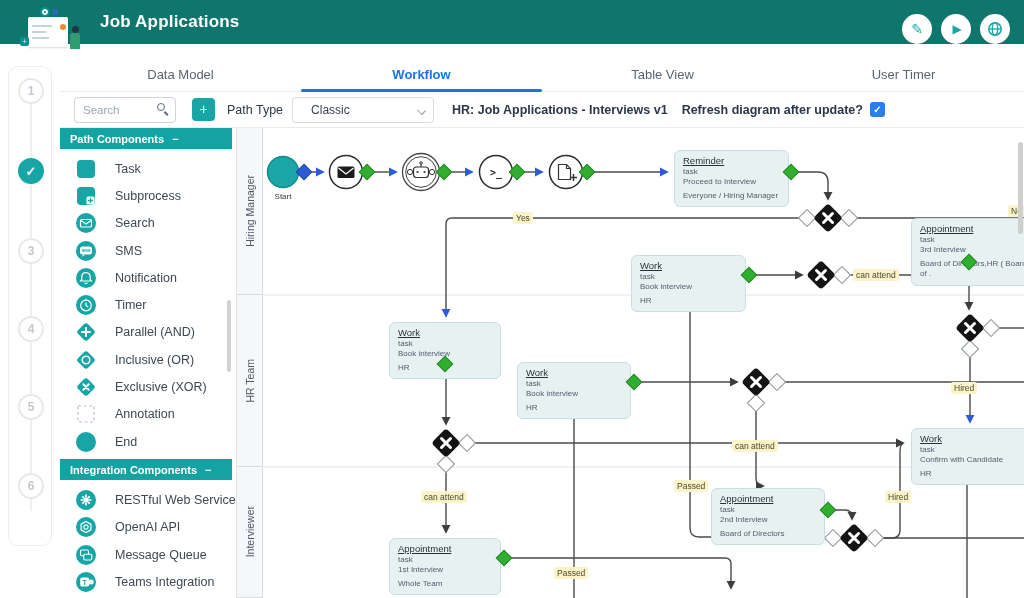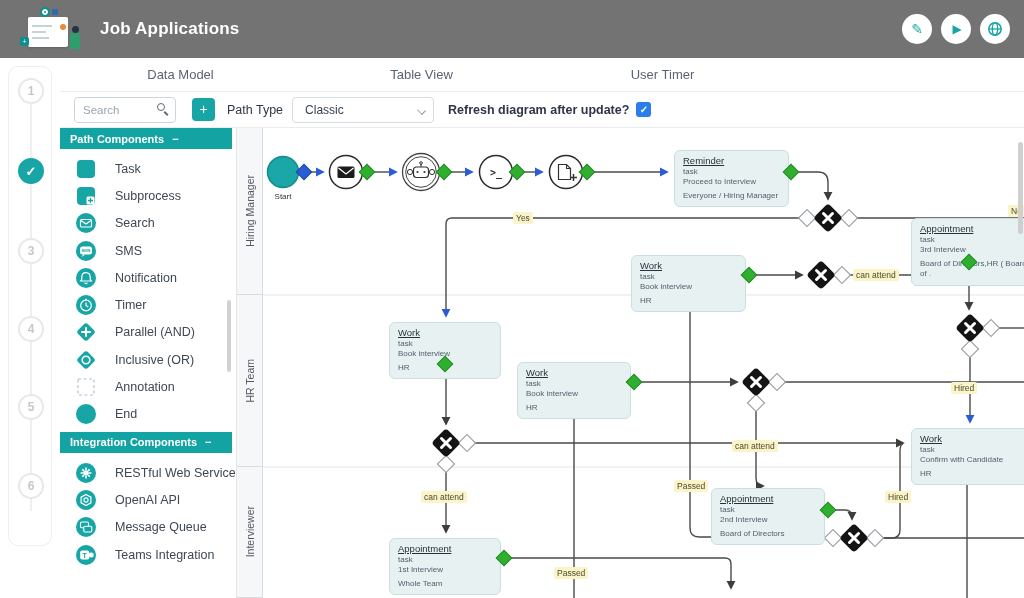--- a/index.html
+++ b/index.html
@@ -1,21 +1,21 @@
 <!DOCTYPE html>
 <html><head>
 <meta charset="utf-8">
 <style>
   * { margin:0; padding:0; box-sizing:border-box; }
   html,body { width:1024px; height:598px; overflow:hidden; background:#fff;
     font-family:"Liberation Sans", sans-serif; }
 
   
-  .app-header { position:absolute; left:0; top:0; width:1024px; height:58px;
-    background:#737373; display:flex; align-items:center; }
+  .app-header { position:absolute; left:0; top:0; width:1024px; height:44px;
+    background:#0f766e; display:flex; align-items:center; }
   .logo { position:absolute; left:18px; top:7px; width:70px; height:46px; }
   .logo .board { position:absolute; left:10px; top:10px; width:40px; height:30px;
     background:#fff; border-radius:2px; box-shadow:0 1px 2px rgba(0,0,0,.15); }
   .logo .board-top { position:absolute; left:10px; top:10px; width:40px; height:4px;
     background:#ED8936; border-radius:2px 2px 0 0; }
   .logo .bline { position:absolute; height:2px; background:#c3d4d4; }
   .logo .dot { position:absolute; left:42px; top:17px; width:6px; height:6px;
     background:#ED8936; border-radius:50%; }
   .logo .gear { position:absolute; left:22px; top:0px; width:10px; height:10px;
     background:#0e8f8f; border-radius:50%; border:2px solid #0e8f8f; box-shadow:inset 0 0 0 2px #fff; }
@@ -60,21 +60,21 @@
   .search-input::placeholder { color:#9aa5b1; }
   .search-ic { position:absolute; right:6px; top:6px; width:13px; height:13px; }
   .search-ic .lens { position:absolute; left:0; top:0; width:8px; height:8px;
     border:1.5px solid #5f6b76; border-radius:50%; }
   .search-ic .tail { position:absolute; left:8px; top:8px; width:5px; height:1.5px;
     background:#5f6b76; transform:rotate(45deg); transform-origin:0 0; }
   .add-btn { margin-left:16px; width:23px; height:23px; background:#17A5A5; color:#fff;
     border:none; border-radius:4px; font-size:14px; line-height:21px; cursor:pointer; }
   .pt-label { margin-left:12px; font-size:12.5px; color:#2d3748; }
   .pt-select { margin-left:9px; width:142px; height:26px; border:1px solid #d6dde3; border-radius:4px;
-    display:flex; align-items:center; font-size:12px; color:#374151; padding:0 12px; position:relative; cursor:pointer; }
+    display:flex; align-items:center; font-size:12px; color:#374151; padding:0 18px; position:relative; cursor:pointer; }
   .pt-select .chev { position:absolute; right:8px; top:9px; width:7px; height:7px;
     border-right:1.5px solid #8b95a1; border-bottom:1.5px solid #8b95a1; transform:rotate(45deg) scale(1,.8); }
   .diag-title { margin-left:18px; font-size:12.5px; font-weight:600; color:#2d3748; }
   .refresh-label { margin-left:14px; font-size:12.5px; font-weight:600; color:#2d3748; }
   .checkbox { margin-left:7px; width:15px; height:15px; border-radius:3px; background:#2B7DE9;
     display:inline-flex; align-items:center; justify-content:center; cursor:pointer; }
   .checkbox.checked::after { content:"✓"; color:#fff; font-size:10px; font-weight:bold; }
 
   
   .palette { position:absolute; left:60px; top:128px; width:172px; height:470px; background:#fff; }
@@ -146,38 +146,40 @@
   <div class="step" style="top:11px">1</div>
   <div class="step done" style="top:91px">✓</div>
   <div class="step" style="top:171px">3</div>
   <div class="step" style="top:249px">4</div>
   <div class="step" style="top:327px">5</div>
   <div class="step" style="top:406px">6</div>
 </div>
 
 <div class="tabs">
   <div class="tab">Data Model</div>
+  <div class="tab active">Workflow</div>
   <div class="tab">Table View</div>
   <div class="tab">User Timer</div>
 </div>
 
 <div class="toolbar">
   <div class="search-wrap">
     <input class="search-input" placeholder="Search" style="">
     <div class="search-ic">
       <div class="lens"></div>
         <div class="tail"></div>
     </div>
   </div>
   <button class="add-btn">+</button>
   <span class="pt-label">Path Type</span>
   <div class="pt-select">
     <span>Classic</span>
     <span class="chev"></span>
   </div>
+  <span class="diag-title">HR: Job Applications - Interviews v1</span>
   <span class="refresh-label">Refresh diagram after update?</span>
   <span class="checkbox checked"></span>
 </div>
 
 <div class="palette">
   <div class="p-head">
     <span>Path Components</span>
     <span class="p-min">−</span>
   </div>
 
@@ -251,20 +253,29 @@
     <span class="p-lbl">Parallel (AND)</span>
   </div>
   <div class="p-item">
     <span class="p-ic">
         <svg viewBox="0 0 22 22" width="22" height="22">
           <rect x="4" y="4" width="14" height="14" rx="3" fill="#17A5A5" transform="rotate(45 11 11)"></rect>
           <circle cx="11" cy="11" r="3.8" fill="none" stroke="#fff" stroke-width="1.6"></circle>
         </svg>
       </span>
     <span class="p-lbl">Inclusive (OR)</span>
+  </div>
+  <div class="p-item">
+    <span class="p-ic">
+        <svg viewBox="0 0 22 22" width="22" height="22">
+          <rect x="4" y="4" width="14" height="14" rx="3" fill="#17A5A5" transform="rotate(45 11 11)"></rect>
+          <path d="M8.3 8.3 L13.7 13.7 M13.7 8.3 L8.3 13.7" stroke="#fff" stroke-width="2" stroke-linecap="round"></path>
+        </svg>
+      </span>
+    <span class="p-lbl">Exclusive (XOR)</span>
   </div>
   <div class="p-item">
     <span class="p-ic">
         <svg viewBox="0 0 22 22" width="22" height="22">
           <rect x="3" y="3" width="16" height="16" fill="none" stroke="#b6c1d1" stroke-width="1.2" stroke-dasharray="3 2.5"></rect>
         </svg>
       </span>
     <span class="p-lbl">Annotation</span>
   </div>
   <div class="p-item">

